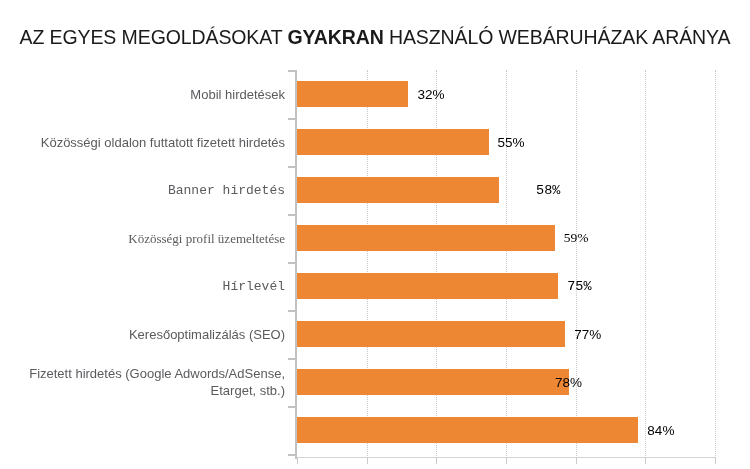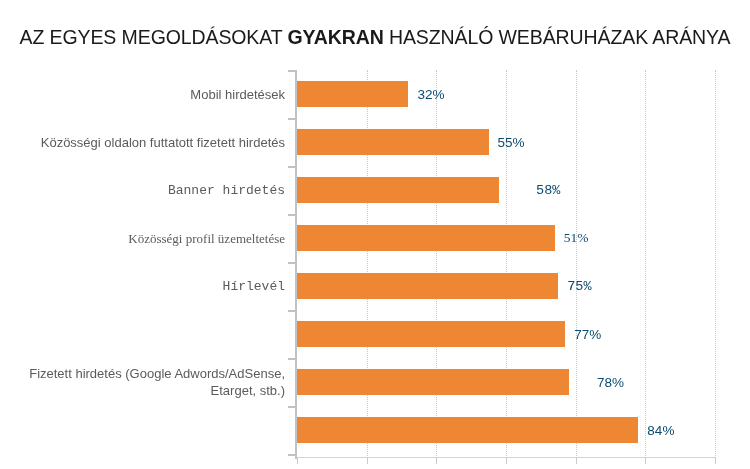--- a/index.html
+++ b/index.html
@@ -120,21 +120,21 @@
     background: #ed8733;
   }
 
   .bar-value {
     position: absolute;
     top: 11px;
     height: 26px;
     display: flex;
     align-items: center;
     font-size: 13.5px;
-    color: #0c4a6e;
+    color: #000000;
     white-space: nowrap;
   }
 </style>
 </head>
 <body>
 
 <div id="chart-root">
 
   <div id="chart-title"><span>AZ EGYES MEGOLDÁSOKAT </span><span class="t-bold">GYAKRAN</span><span> HASZNÁLÓ WEBÁRUHÁZAK ARÁNYA</span></div>
 
@@ -162,40 +162,41 @@
         <div class="bar-value" style="left: 497.583px;">55%</div>
       </div>
       <div class="row" style="top: 166px; font-family: Liberation Mono, monospace;">
         <div class="cat-label">Banner hirdetés</div>
         <div class="bar" style="width: 202.033px; background: rgb(237, 135, 51);"></div>
         <div class="bar-value" style="left: 508.033px; margin-left: 28px;">58%</div>
       </div>
       <div class="row" style="top: 214px; font-family: Liberation Serif, serif;">
         <div class="cat-label">Közösségi profil üzemeltetése</div>
         <div class="bar" style="width: 257.767px; background: rgb(237, 135, 51);"></div>
-        <div class="bar-value" style="left: 563.767px;">51%</div>
+        <div class="bar-value" style="left: 563.767px;">59%</div>
       </div>
       <div class="row" style="top: 262px; font-family: Liberation Mono, monospace;">
         <div class="cat-label">Hírlevél</div>
         <div class="bar" style="width: 261.25px; background: rgb(237, 135, 51);"></div>
         <div class="bar-value" style="left: 567.25px;">75%</div>
       </div>
       <div class="row" style="top: 310px;">
+        <div class="cat-label">Keresőoptimalizálás (SEO)</div>
         <div class="bar" style="width: 268.217px; background: rgb(237, 135, 51);"></div>
         <div class="bar-value" style="left: 574.217px;">77%</div>
       </div>
       <div class="row" style="top: 358px;">
         <div class="cat-label">
           <div>
             <div>Fizetett hirdetés (Google Adwords/AdSense,</div>
             <div>Etarget, stb.)</div>
           </div>
         </div>
         <div class="bar" style="width: 271.7px; background: rgb(237, 135, 51);"></div>
-        <div class="bar-value" style="left: 597px; text-align: center;">78%</div>
+        <div class="bar-value" style="left: 555px; text-align: center;">78%</div>
       </div>
       <div class="row" style="top: 406px;">
         <div class="bar" style="width: 341.367px; background: rgb(237, 135, 51);"></div>
         <div class="bar-value" style="left: 647.367px;">84%</div>
       </div>
     </div>
 
 <div class="value-tick" style="left: 297px;"></div>
     <div class="value-tick" style="left: 366.667px;"></div>
     <div class="value-tick" style="left: 436.333px;"></div>

